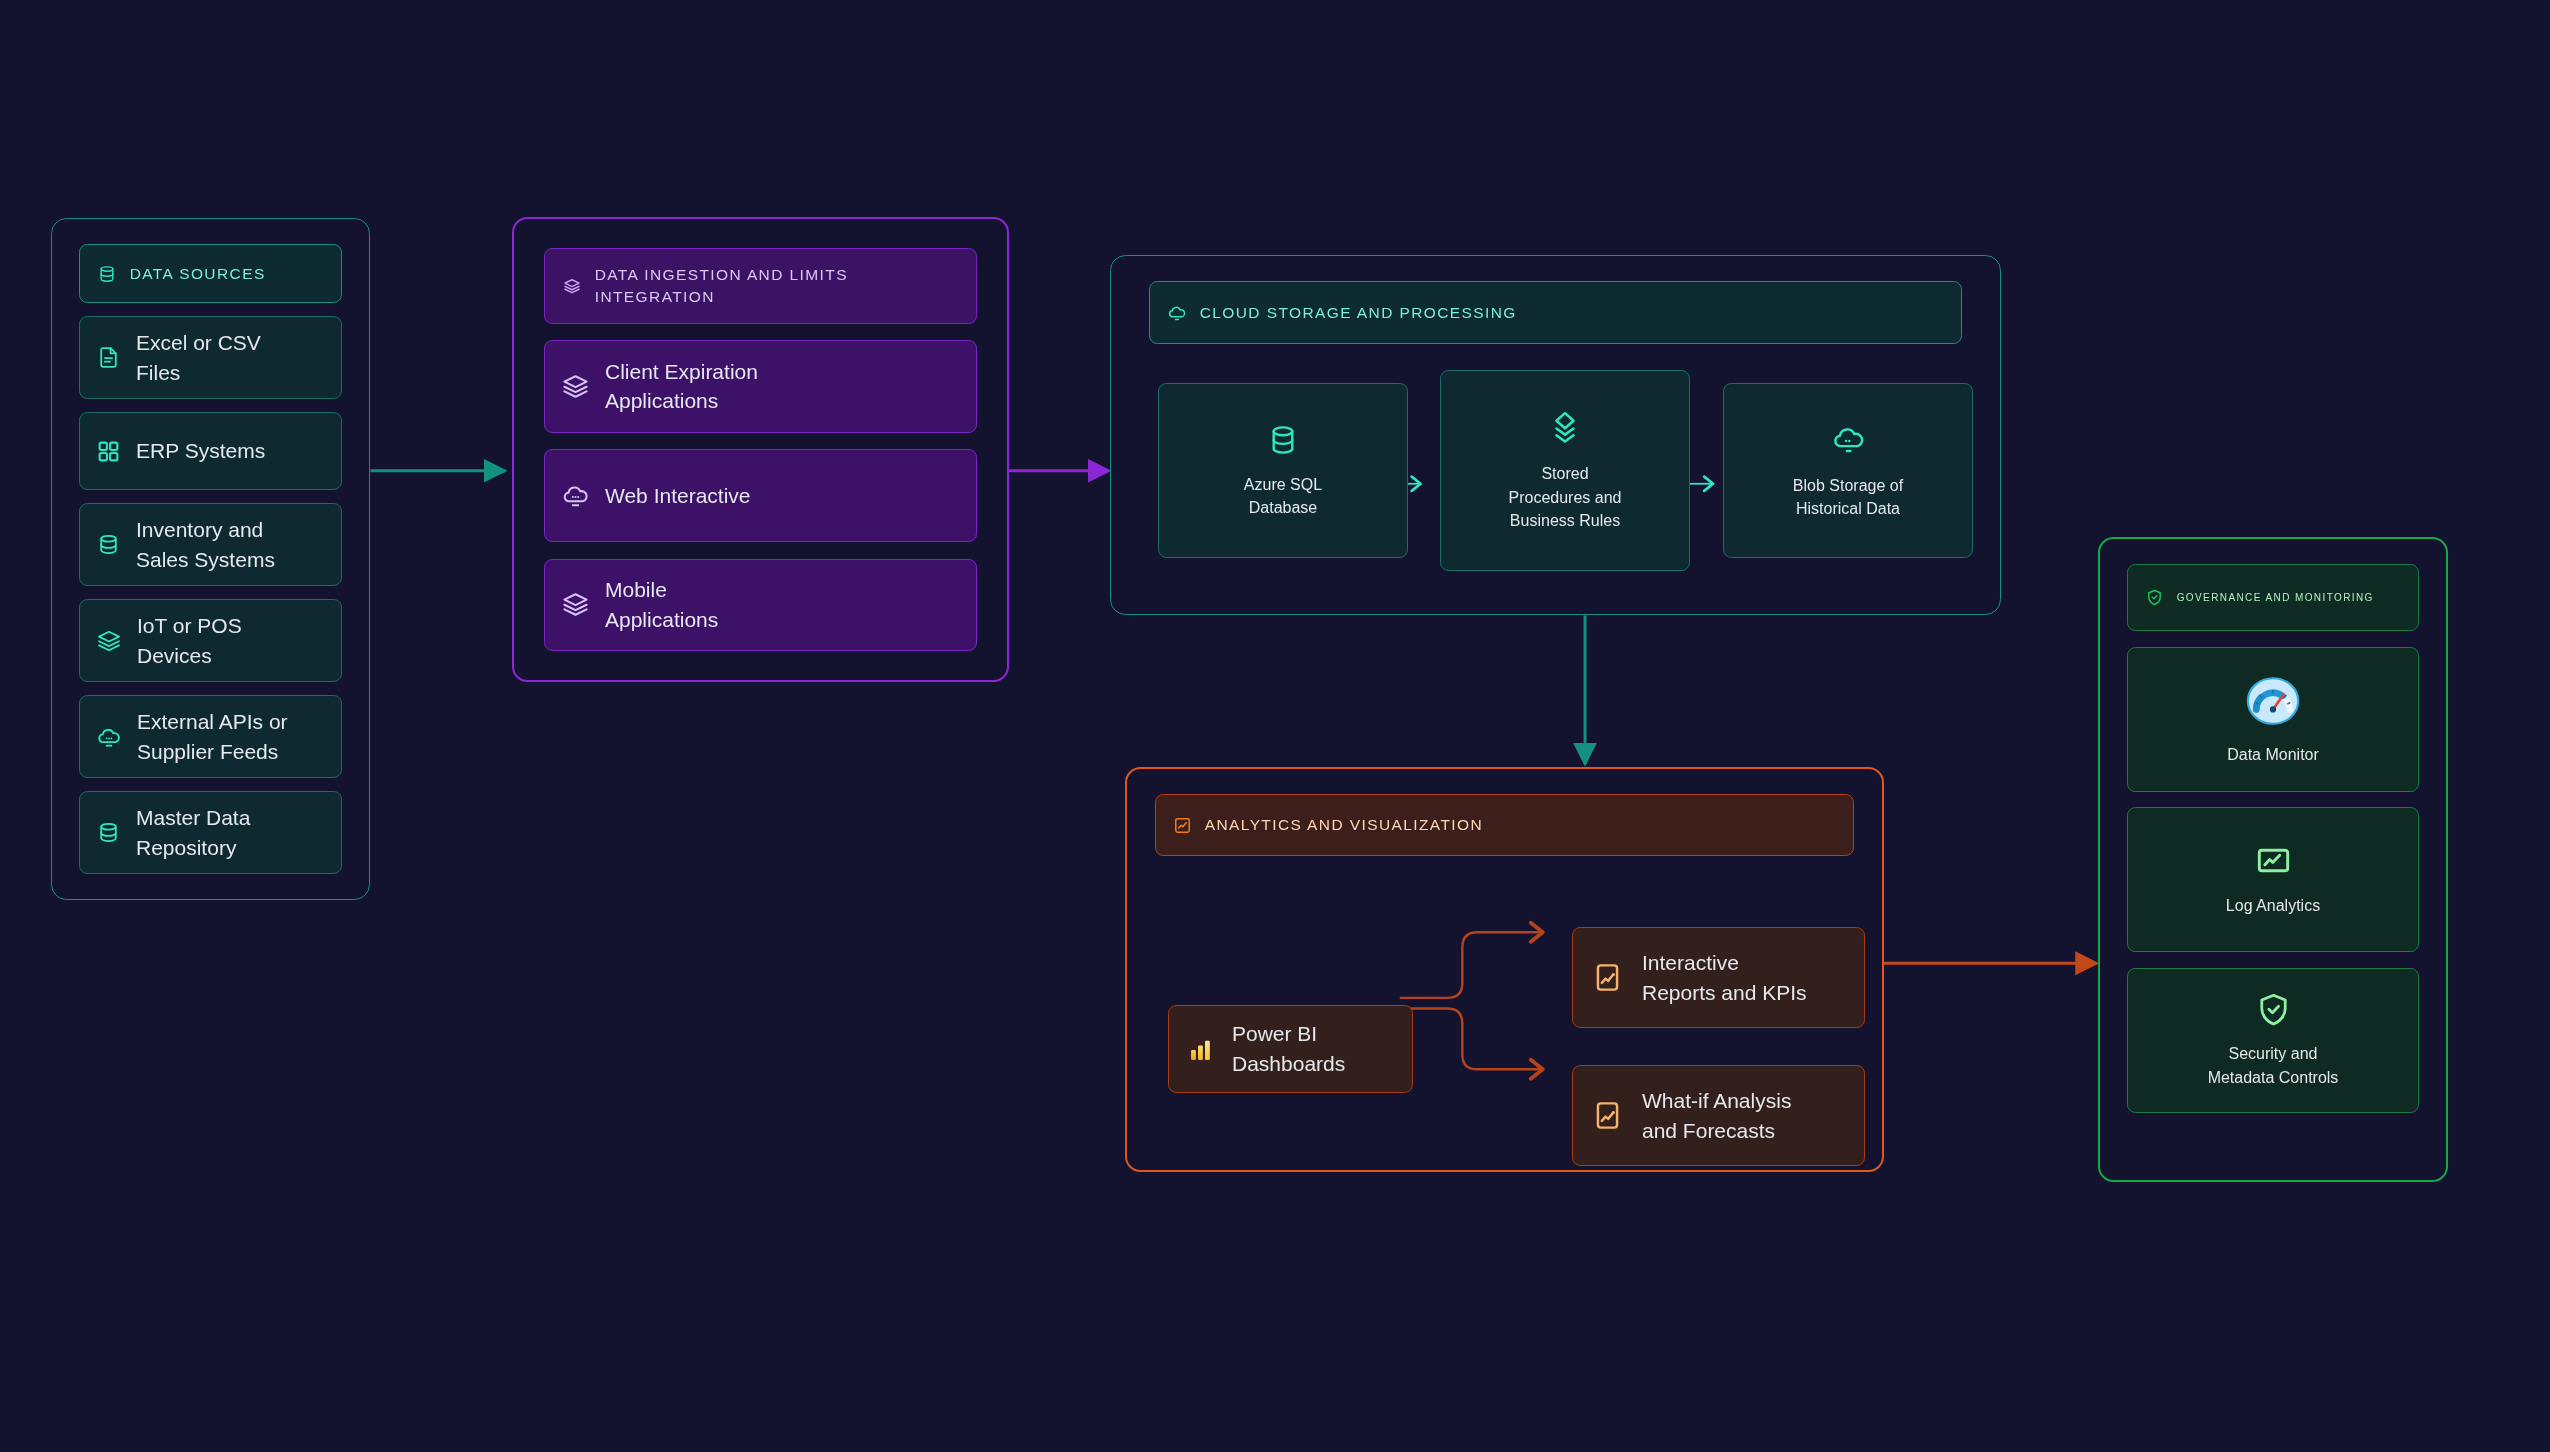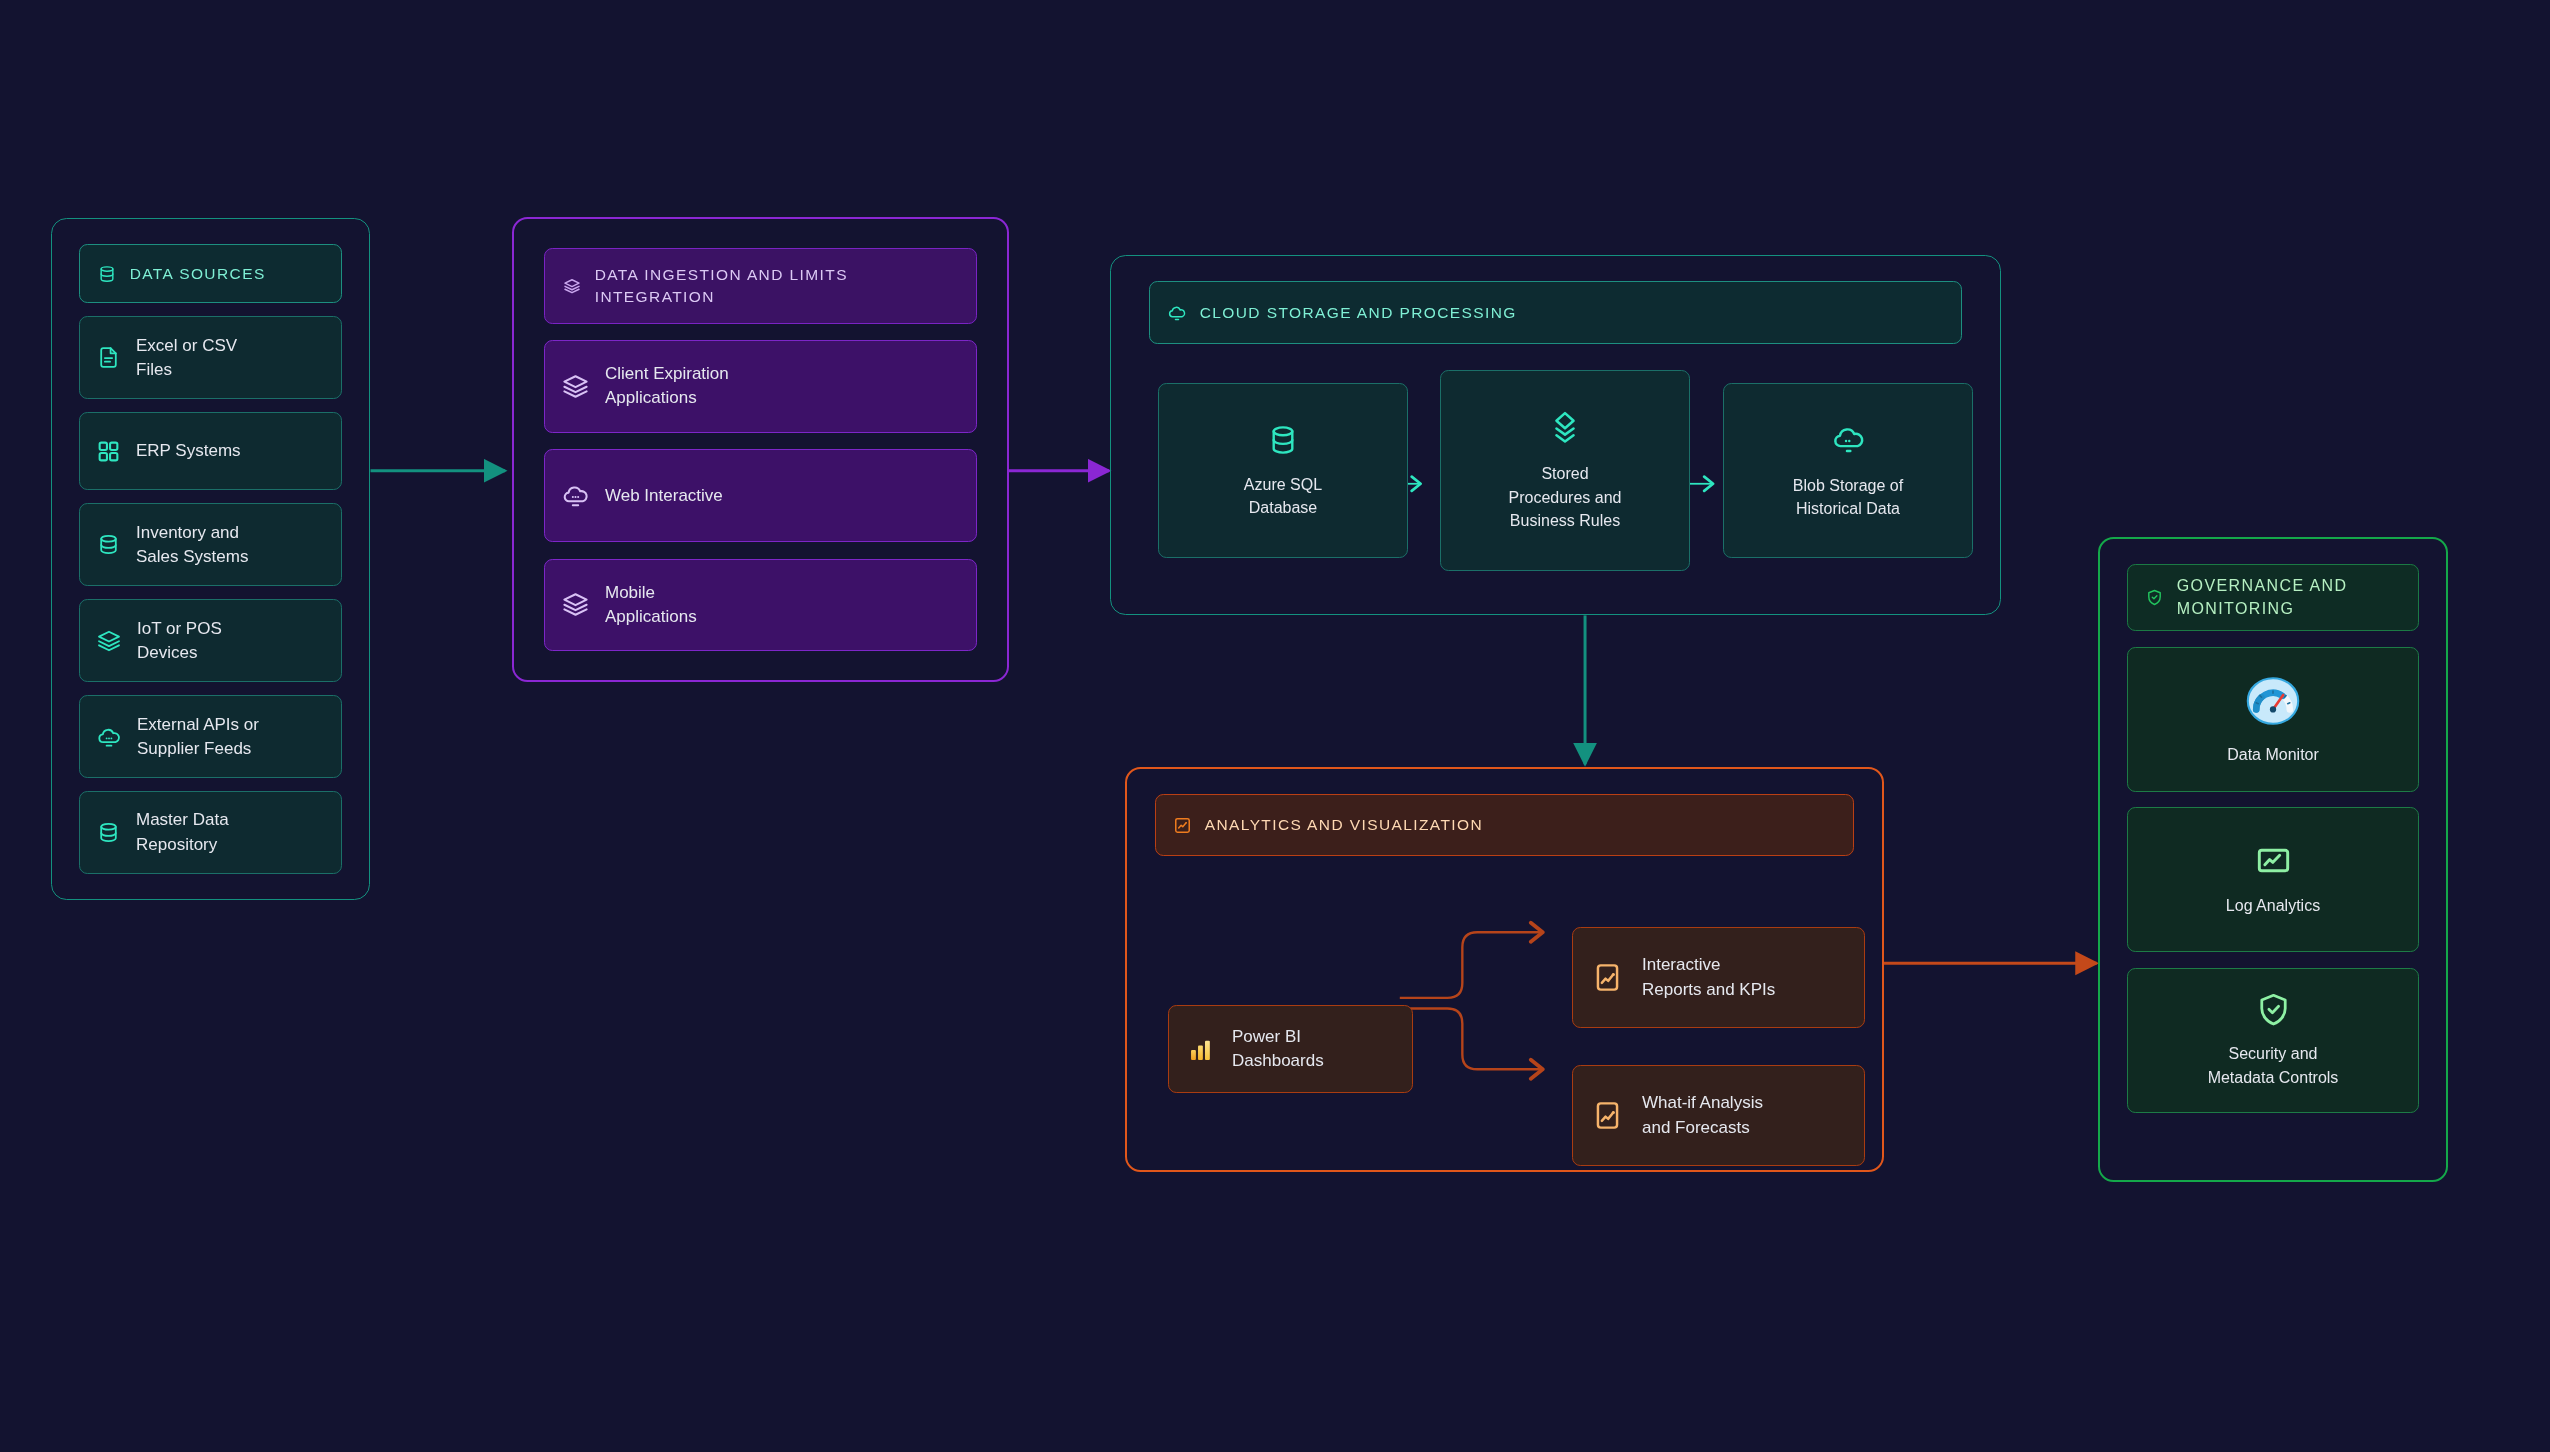--- a/index.html
+++ b/index.html
@@ -49,21 +49,21 @@
     border-radius: 8.3px;
     border: 1.2px solid;
     display: flex;
     align-items: center;
     gap: 15.5px;
     padding: 0 15.5px;
   }
   .card .ico { flex: 0 0 auto; display:flex; align-items:center; }
   .card .lbl {
     color: #e6e8ef;
-    font-size: 17px;
+    font-size: 21px;
     line-height: 1.42;
     white-space: pre-line;
   }
 
   
   .vcard {
     border-radius: 8.3px;
     border: 1.2px solid;
     display: flex;
     flex-direction: column;
@@ -430,21 +430,21 @@
 and Forecasts</span>
         </div>
 
       </div>
     </div>
   </div>
 
   <div class="group g-green" style="left:2098px; top:537px; width:350px; height:645px;">
     <div class="group-inner" style="gap:15.5px; padding:25px 27px;">
 
-      <div class="chip-header green-chip" style="height:67px; font-size:16px;">
+      <div class="chip-header green-chip" style="height:67px; font-size:10px;">
         <span class="ico">
           <svg width="19" height="19" viewBox="0 0 24 24" fill="none" stroke="#22c55e" stroke-width="1.8" stroke-linecap="round" stroke-linejoin="round">
             <path d="M12 3.2 4.8 6v5.2c0 4.3 3 8.1 7.2 9.6 4.2-1.5 7.2-5.3 7.2-9.6V6z"></path>
             <path d="M9.2 11.6l2.1 2.1 3.7-3.9"></path>
           </svg>
         </span>
         <span class="t">GOVERNANCE AND
 MONITORING</span>
       </div>
 

